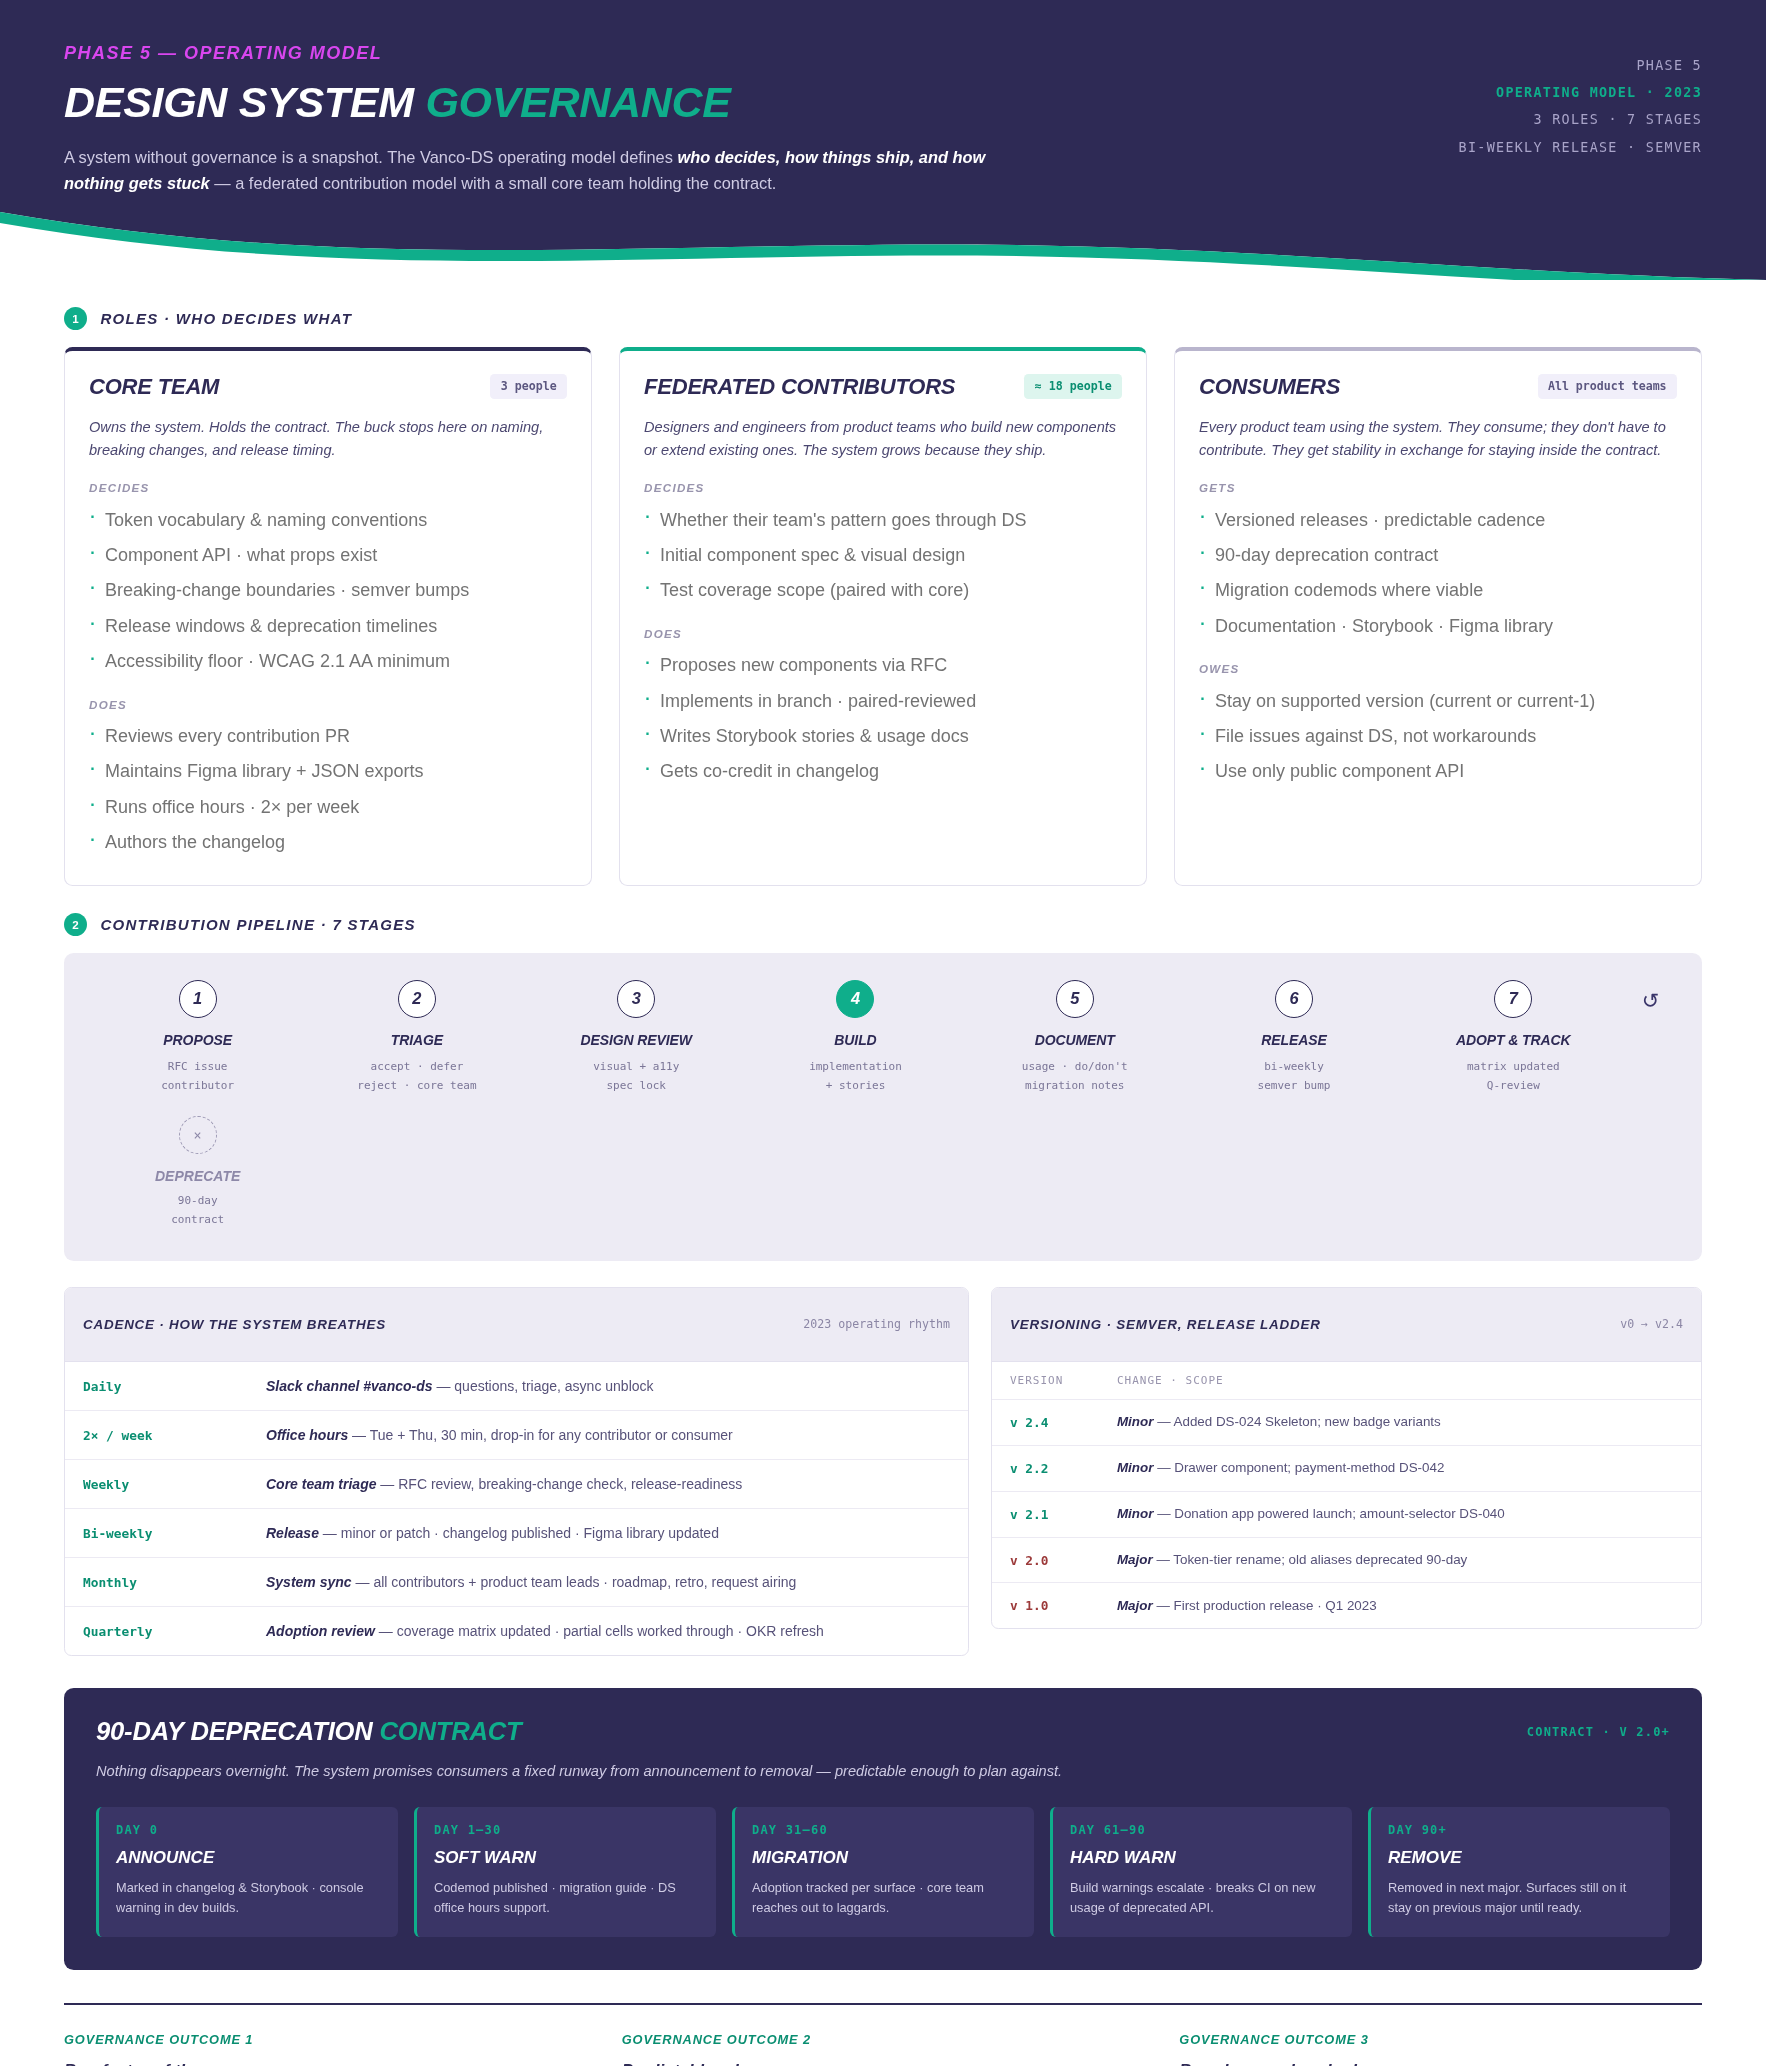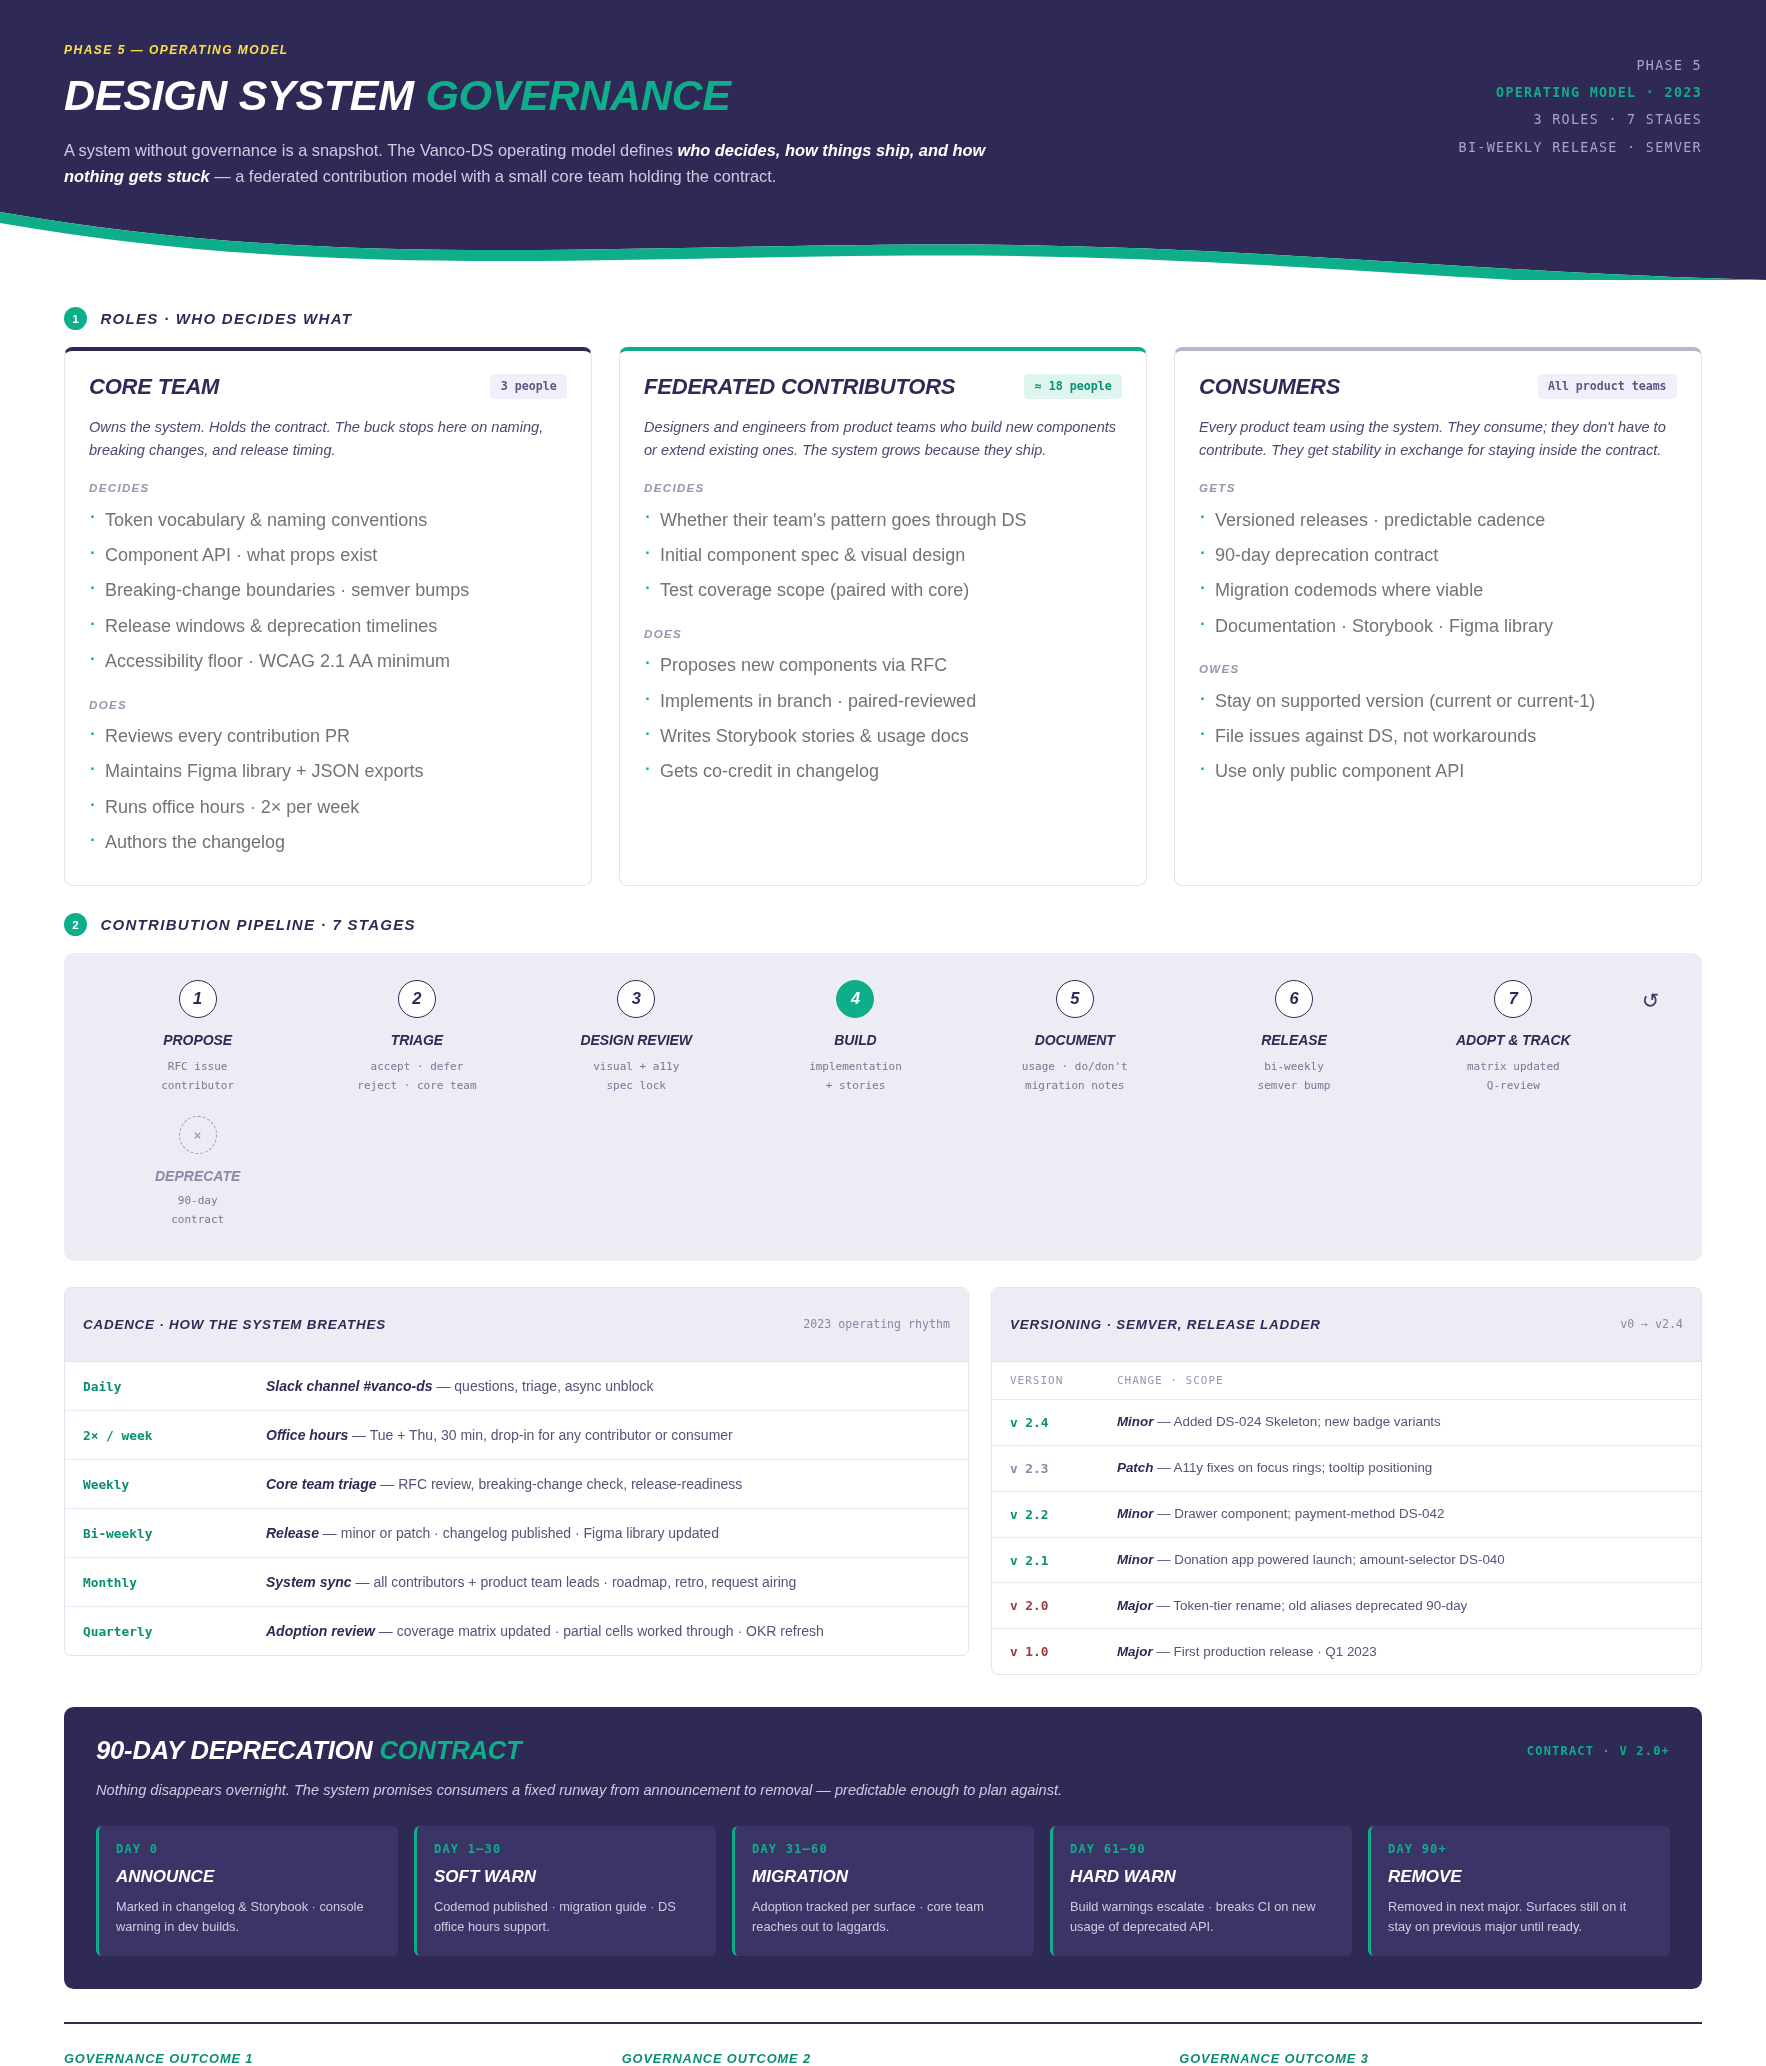--- a/index.html
+++ b/index.html
@@ -15,22 +15,22 @@
   
   .hero {
     background: #2e2a55;
     position: relative;
     padding: 43px 64px 0 64px;
     height: 202px;
   }
   .hero-inner { display: flex; justify-content: space-between; align-items: flex-start; }
   .hero-left { max-width: 975px; }
   .eyebrow {
-    font-style: italic; font-weight: bold; color: #fde047;
-    font-size: 12px; letter-spacing: 1.5px; margin-bottom: 17px;
+    font-style: italic; font-weight: bold; color: #d946ef;
+    font-size: 18px; letter-spacing: 1.5px; margin-bottom: 17px;
   }
   h1.hero-title {
     font-size: 43px; font-style: italic; font-weight: bold;
     letter-spacing: -0.3px; color: #ffffff; line-height: 1.0; margin-bottom: 21px;
   }
   h1.hero-title .accent { color: #0fae8b; }
   .hero-sub {
     font-size: 16.4px; color: #cfcbe4; line-height: 1.58; max-width: 932px;
   }
   .hero-sub em { font-style: italic; color: #ffffff; font-weight: bold; }
@@ -388,24 +388,20 @@
                 <th>VERSION</th>
                 <th>CHANGE · SCOPE</th>
               </tr>
             </thead>
           <tbody id="ver-body">
               <tr>
      <td class="v-num v-minor">v 2.4</td>
      <td class="v-txt"><b>Minor</b><span> — Added DS-024 Skeleton; new badge variants</span></td>
    </tr>
               <tr>
-     <td class="v-num v-patch">v 2.3</td>
-     <td class="v-txt"><b>Patch</b><span> — A11y fixes on focus rings; tooltip positioning</span></td>
-   </tr>
-              <tr>
      <td class="v-num v-minor">v 2.2</td>
      <td class="v-txt"><b>Minor</b><span> — Drawer component; payment-method DS-042</span></td>
    </tr>
               <tr>
      <td class="v-num v-minor">v 2.1</td>
      <td class="v-txt"><b>Minor</b><span> — Donation app powered launch; amount-selector DS-040</span></td>
    </tr>
               <tr>
      <td class="v-num v-major">v 2.0</td>
      <td class="v-txt"><b>Major</b><span> — Token-tier rename; old aliases deprecated 90-day</span></td>

